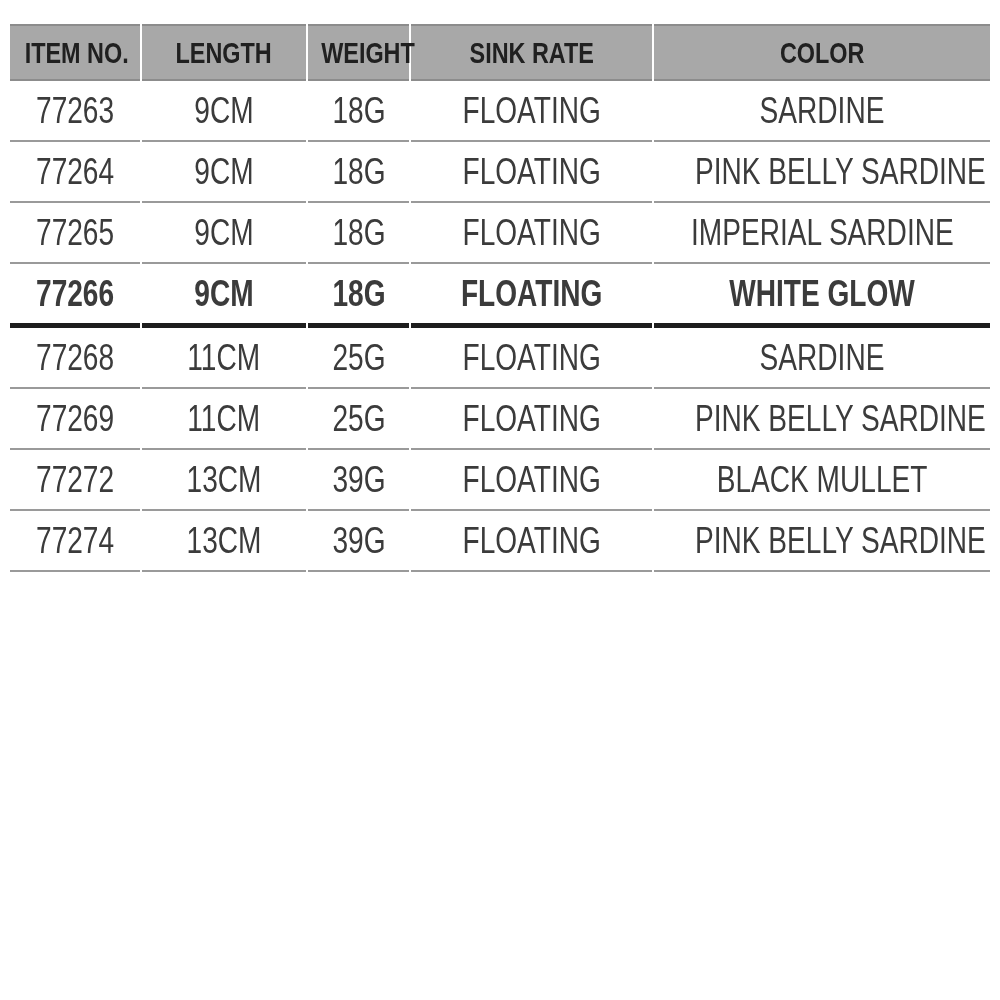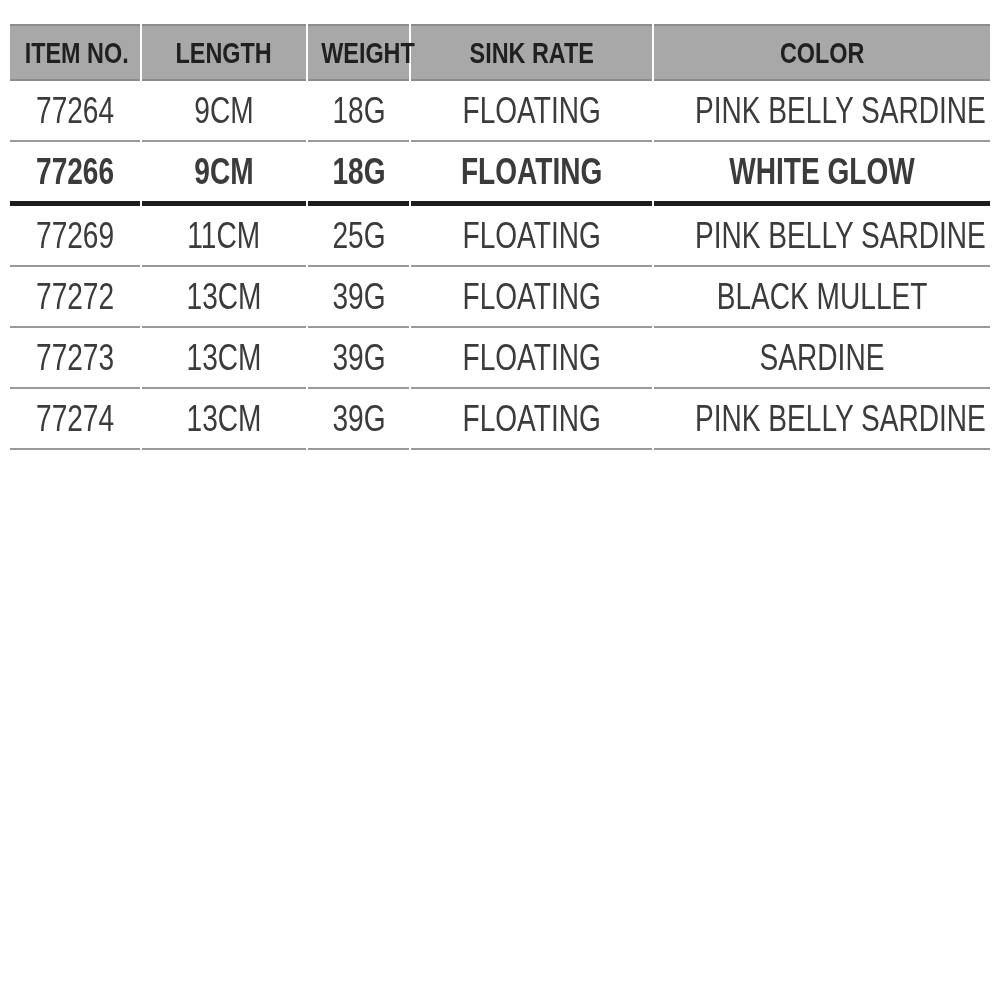--- a/index.html
+++ b/index.html
@@ -97,55 +97,69 @@
         <th>
           <span class="cond">SINK RATE</span>
         </th>
         <th>
           <span class="cond">COLOR</span>
         </th>
       </tr>
     </thead>
     <tbody>
         <tr>
+          <td><span class="cond">77263</span></td>
+          <td><span class="cond">9CM</span></td>
+          <td><span class="cond">18G</span></td>
+          <td><span class="cond">FLOATING</span></td>
+          <td><span class="cond">SARDINE</span></td>
+        </tr>
+        <tr>
           <td><span class="cond">77264</span></td>
           <td><span class="cond">9CM</span></td>
           <td><span class="cond">18G</span></td>
           <td><span class="cond">FLOATING</span></td>
           <td><span class="cond">PINK BELLY SARDINE</span></td>
+        </tr>
+        <tr>
+          <td><span class="cond">77265</span></td>
+          <td><span class="cond">9CM</span></td>
+          <td><span class="cond">18G</span></td>
+          <td><span class="cond">FLOATING</span></td>
+          <td><span class="cond">IMPERIAL SARDINE</span></td>
         </tr>
         <tr class="group-end">
           <td><span class="cond">77266</span></td>
           <td><span class="cond">9CM</span></td>
           <td><span class="cond">18G</span></td>
           <td><span class="cond">FLOATING</span></td>
           <td><span class="cond">WHITE GLOW</span></td>
+        </tr>
+        <tr>
+          <td><span class="cond">77268</span></td>
+          <td><span class="cond">11CM</span></td>
+          <td><span class="cond">25G</span></td>
+          <td><span class="cond">FLOATING</span></td>
+          <td><span class="cond">SARDINE</span></td>
         </tr>
         <tr>
           <td><span class="cond">77269</span></td>
           <td><span class="cond">11CM</span></td>
           <td><span class="cond">25G</span></td>
           <td><span class="cond">FLOATING</span></td>
           <td><span class="cond">PINK BELLY SARDINE</span></td>
         </tr>
         <tr>
           <td><span class="cond">77272</span></td>
           <td><span class="cond">13CM</span></td>
           <td><span class="cond">39G</span></td>
           <td><span class="cond">FLOATING</span></td>
           <td><span class="cond">BLACK MULLET</span></td>
         </tr>
         <tr>
-          <td><span class="cond">77273</span></td>
-          <td><span class="cond">13CM</span></td>
-          <td><span class="cond">39G</span></td>
-          <td><span class="cond">FLOATING</span></td>
-          <td><span class="cond">SARDINE</span></td>
-        </tr>
-        <tr>
           <td><span class="cond">77274</span></td>
           <td><span class="cond">13CM</span></td>
           <td><span class="cond">39G</span></td>
           <td><span class="cond">FLOATING</span></td>
           <td><span class="cond">PINK BELLY SARDINE</span></td>
         </tr>
       </tbody>
   </table>
 </div>
 

